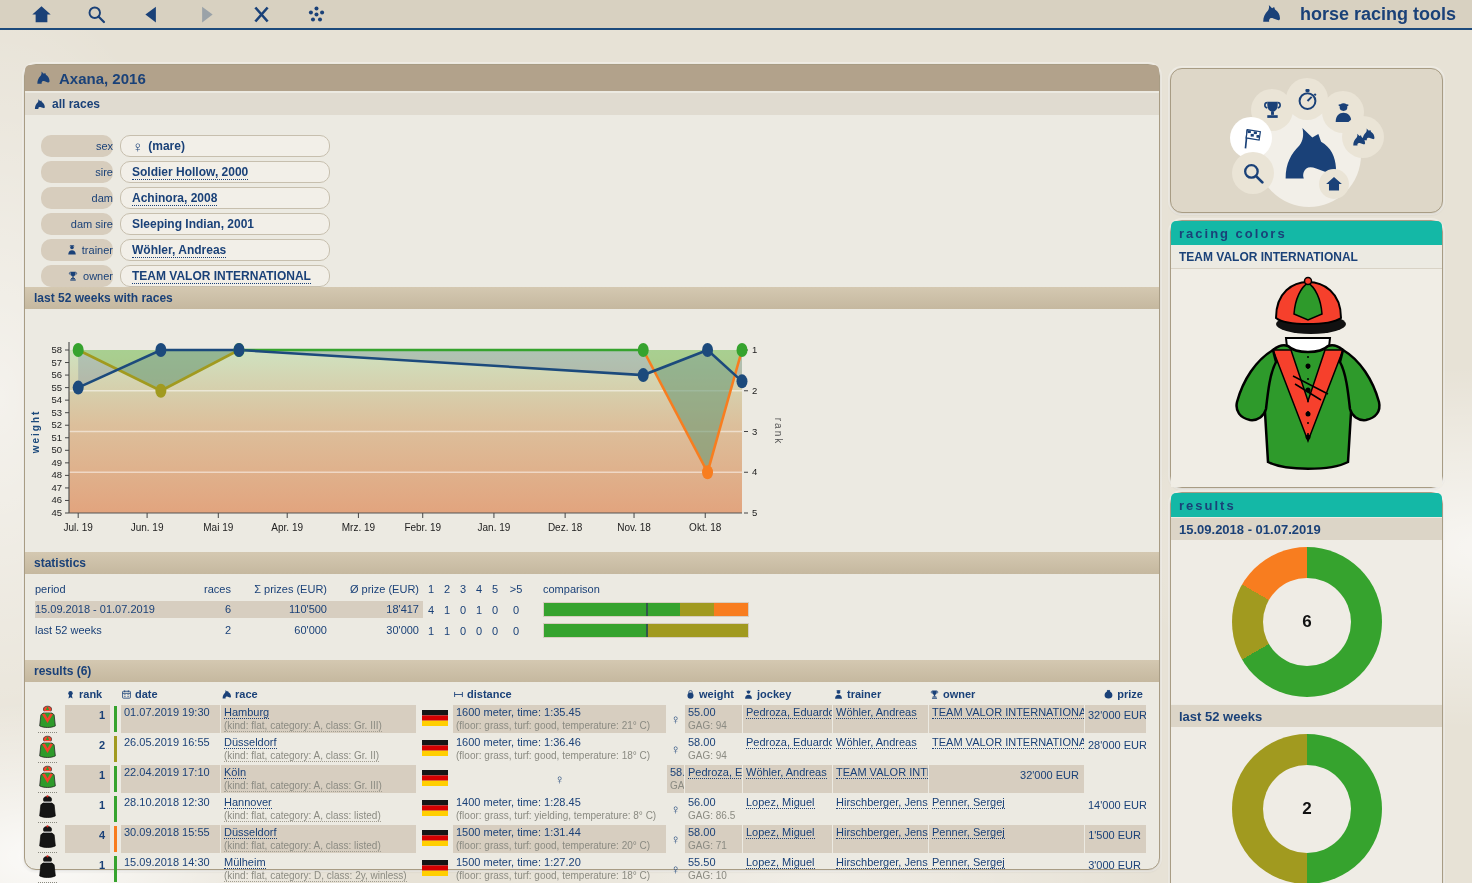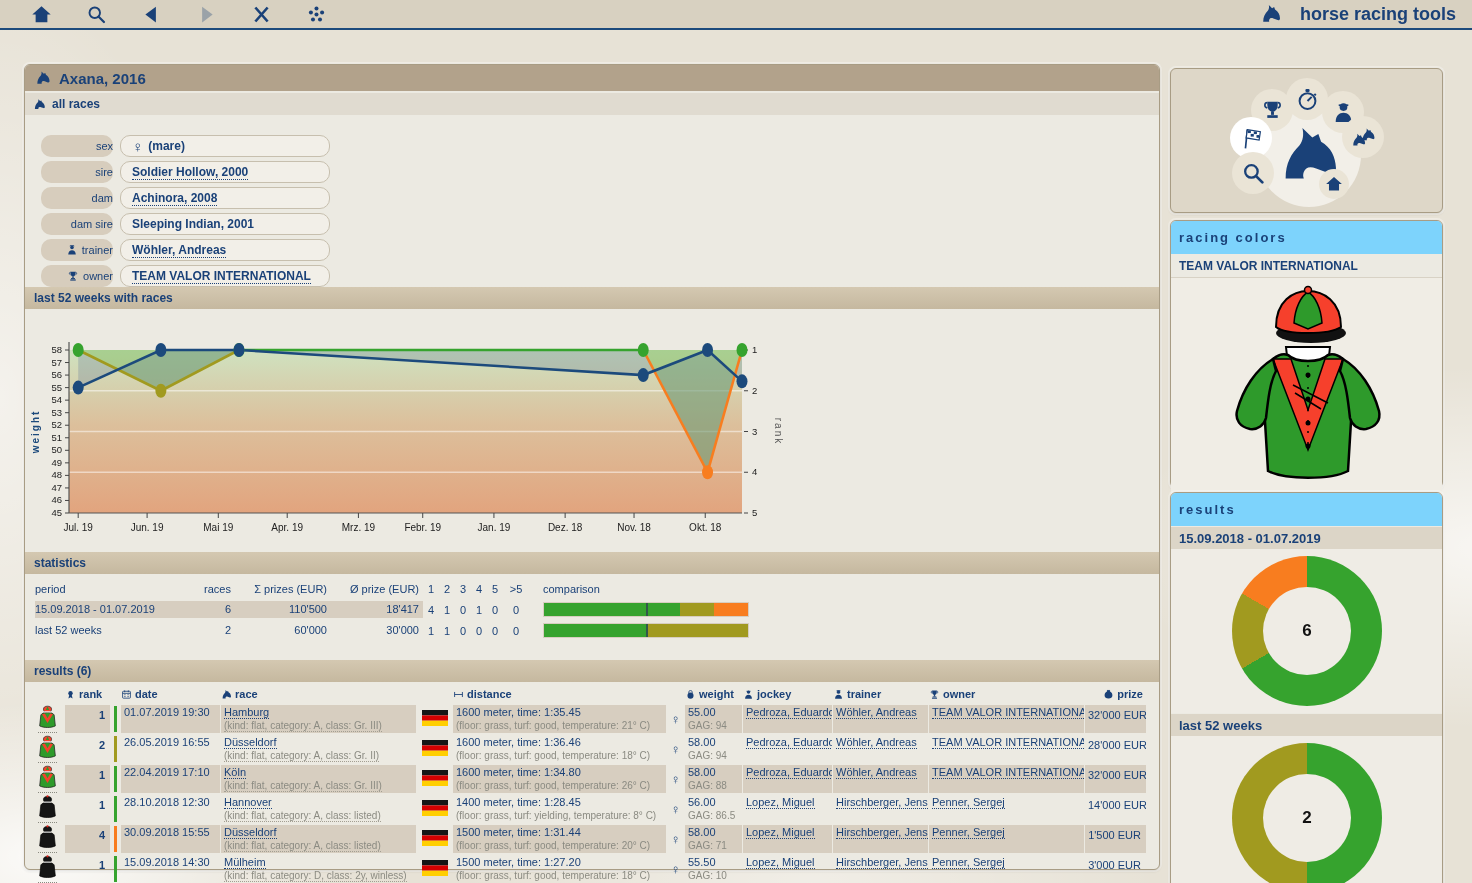--- a/index.html
+++ b/index.html
@@ -20,21 +20,21 @@
   
   .toolbar{position:absolute;left:0;top:0;width:100%;height:30px;background:#d8d1c1;
     border-bottom:2px solid #1c4a7c;display:flex;align-items:center;box-sizing:border-box}
   .tb-icons{display:flex;gap:33px;padding-left:30px}
   .tb-btn{width:22px;height:22px;color:#1a4178;cursor:pointer}
   .tb-btn.disabled{color:#9aa2a8}
   .tb-title{margin-left:auto;padding-right:16px;display:flex;align-items:center;gap:18px;
     color:#1a4178;font-weight:bold;font-size:18px}
 
   
-  .panel{position:absolute;background:#eceae2;border:1px solid #a89c84;border-radius:6px;
+  .panel{position:absolute;background:#eceae2;border:1px solid #a89c84;border-radius:12px;
     box-shadow:0 0 0 2px rgba(255,255,255,.35),0 1px 3px rgba(0,0,0,.18);box-sizing:border-box}
   #main{left:24px;top:64px;width:1136px;height:806px}
   .titlebar{background:#b2a28b;color:#1a4178;font-weight:bold;font-size:15px;height:26px;
     display:flex;align-items:center;gap:8px;padding:0 10px;border-radius:5px 5px 0 0}
   .subbar{background:#e0dbd0;color:#1a4178;font-weight:bold;font-size:12px;height:22px;
     display:flex;align-items:center;gap:6px;padding:0 8px;margin-top:2px}
   .sectionbar{background:linear-gradient(180deg,#d4c8b1,#c5b89f);color:#1a4178;font-weight:bold;
     font-size:12px;height:22px;display:flex;align-items:center;padding:0 9px}
 
   
@@ -88,22 +88,22 @@
   .line2{font-size:10px;color:#8b8b82}
 
   
   #navpanel{left:1170px;top:68px;width:273px;height:145px;background:#ded7c8}
   .nav-center{position:absolute;left:86px;top:34px;width:104px;height:104px;background:#f2efe8;
     border-radius:50%;display:flex;align-items:center;justify-content:center;color:#1a4178;cursor:pointer}
   .nav-sat{position:absolute;width:42px;height:42px;border-radius:50%;background:#eae4d6;
     display:flex;align-items:center;justify-content:center;color:#1a4178;cursor:pointer}
 
   #colorspanel{left:1170px;top:220px;width:273px;height:268px}
-  .sb-title{background:#7dd3fc;color:#1a4178;font-weight:bold;font-size:13px;letter-spacing:2px;
-    height:33px;display:flex;align-items:center;padding:0 8px;border-radius:5px 5px 0 0}
+  .sb-title{background:#14b8a6;color:#1a4178;font-weight:bold;font-size:13px;letter-spacing:2px;
+    height:24px;display:flex;align-items:center;padding:0 8px;border-radius:5px 5px 0 0}
   .sb-owner{height:23px;display:flex;align-items:center;padding:0 8px;color:#1a4178;
     font-weight:bold;font-size:12px;border-bottom:1px solid #d8d2c5}
   .silksarea{height:218px;background:#f0ede5;display:flex;align-items:center;justify-content:center}
 
   #resultspanel{left:1170px;top:492px;width:273px;height:420px}
   .sb-sub{background:#dcd5c7;color:#1a4178;font-weight:bold;font-size:13px;height:22px;
     display:flex;align-items:center;padding:0 8px;margin-top:1px}
   .donutarea{position:relative;height:164px;background:#efece5}
   .donutarea.last{height:174px}
   .donut{position:absolute;left:61px;top:7px;width:150px;height:150px;border-radius:50%}
@@ -603,24 +603,20 @@
             </div>
             <div class="cell c-date">22.04.2019 17:10</div>
             <div class="cell"><span class="lnk">Köln</span><div class="line2"><span class="lnk2">(kind: flat, category: A, class: Gr. III)</span></div></div>
             <div class="cell c-silk">
               <span><svg width="26" height="16" viewBox="0 0 26 16">
                   <rect width="26" height="5.4" fill="#151515"></rect>
                   <rect y="5.4" width="26" height="5.3" fill="#d40000"></rect>
                   <rect y="10.7" width="26" height="5.3" fill="#ffce00"></rect>
                 </svg></span>
             </div>
-            <div class="cell">
-              <div>1600 meter, time: 1:34.80</div>
-              <div class="line2">(floor: grass, turf: good, temperature: 26° C)</div>
-            </div>
             <div class="cell c-sex">♀</div>
             <div class="cell">
               <div>58.00</div>
               <div class="line2">GAG: 88</div>
             </div>
             <div class="cell"><span class="lnk">Pedroza, Eduardo</span></div>
             <div class="cell"><span class="lnk">Wöhler, Andreas</span></div>
             <div class="cell"><span class="lnk">TEAM VALOR INTERNATIONAL</span></div>
             <div class="cell c-prize">32'000 EUR</div>
           </div>

